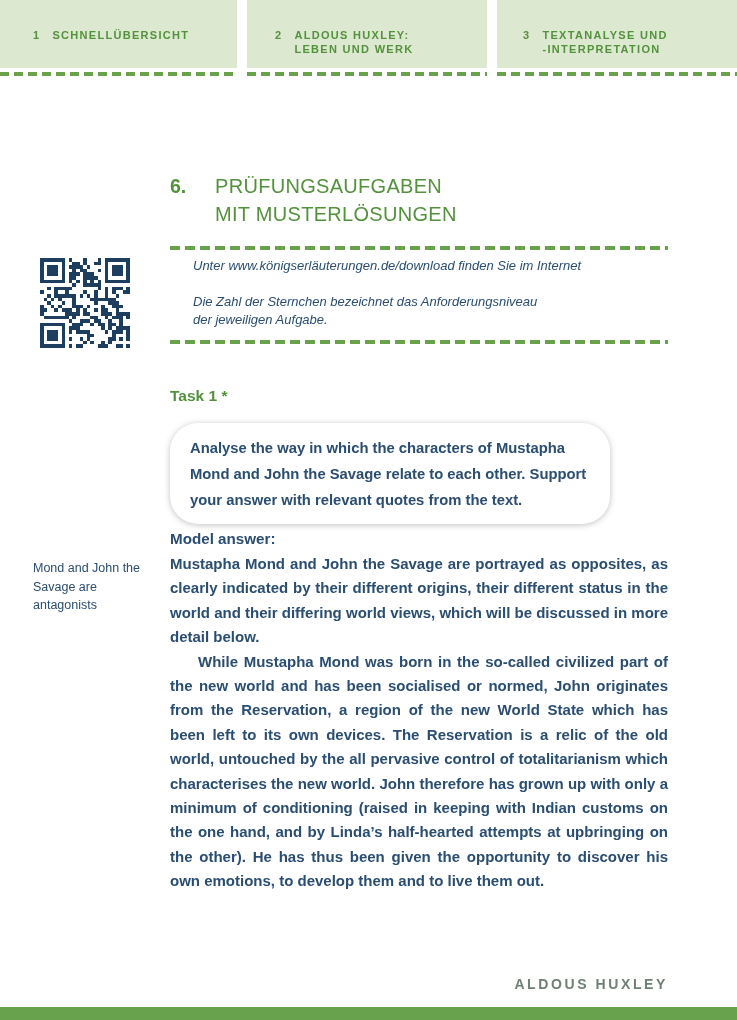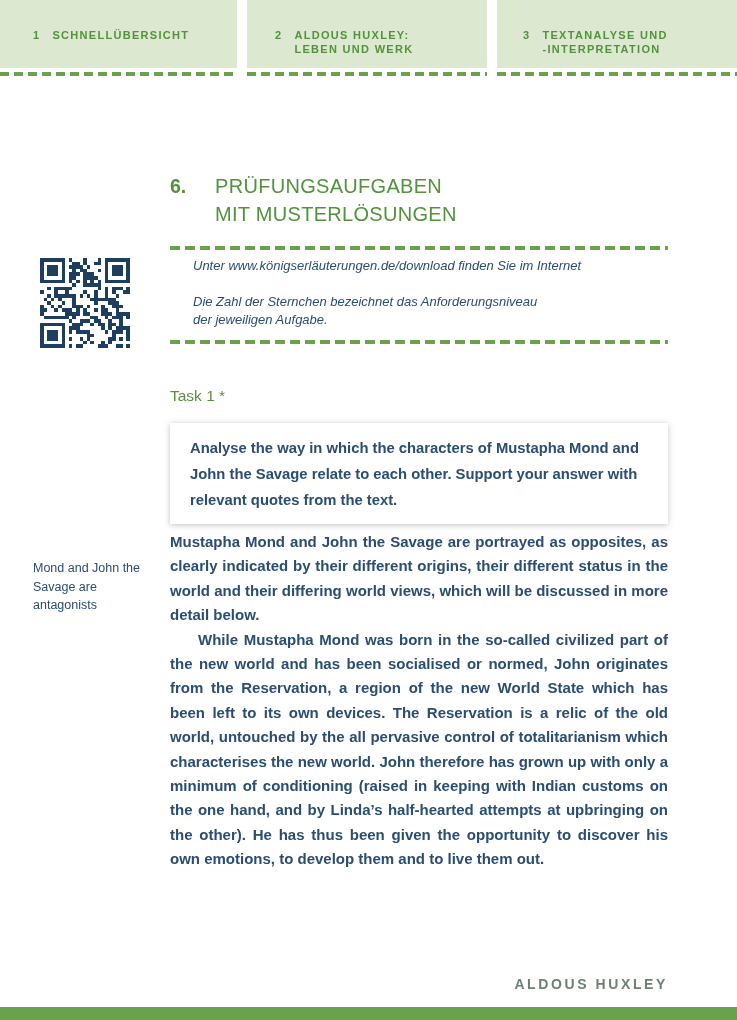--- a/index.html
+++ b/index.html
@@ -48,25 +48,26 @@
   .info { position:absolute; left:170px; top:246px; width:498px; }
   .dash-line {
     height:4px; width:100%;
     background:repeating-linear-gradient(90deg,var(--green-light,#6aa24c) 0 10px,transparent 10px 15px);
   }
   .info-body { padding:7px 0 11px 23px; }
   .info-line { display:block; font-size:13px; line-height:18px; color:var(--navy,#2a4d72);font-style:italic; }
   .info-p2 { margin-top:18px; }
 
   
-  .task-heading { position:absolute; left:170px; top:387px; font-size:15.5px; font-weight:normal; color:var(--green,#53923c); }
+  .task-heading { position:absolute; left:170px; top:387px; font-size:15.5px; font-weight:bold; color:var(--green,#53923c); }
   .task-box {
-    position:absolute; left:170px; top:423px; width:498px;
+    position:absolute; left:170px; top:423px; width:440px;
     background:#ffffff; box-shadow:0 1px 6px rgba(70,85,70,0.35);
     padding:12px 20px 11px 20px;
+    border-radius:28px;
   }
   .task-box p { font-size:14.8px; font-weight:bold; line-height:26px; color:var(--navy,#2a4d72); }
 
   
   .answer { position:absolute; left:170px; top:530px; width:498px; }
   .answer h3 { font-size:15.2px; font-weight:bold; color:var(--navy,#2a4d72); margin-bottom:5px; }
   .answer p { font-size:15px; line-height:24.4px; text-align:justify; color:var(--navy,#2a4d72);font-weight:bold; }
   .answer p.indent { text-indent:28px; }
 
   .margin-note {
@@ -449,20 +450,21 @@
     <div class="dash-line"></div>
   </div>
 
   <h2 class="task-heading">Task 1 *</h2>
 
   <div class="task-box">
     <p>Analyse the way in which the characters of Mustapha Mond and John the Savage relate to each other. Support your answer with relevant quotes from the text.</p>
   </div>
 
   <div class="answer">
+    <h3>Model answer:</h3>
     <p>Mustapha Mond and John the Savage are portrayed as opposites, as clearly indicated by their different origins, their different status in the world and their differing world views, which will be discussed in more detail below.</p>
     <p class="indent">While Mustapha Mond was born in the so-called civilized part of the new world and has been socialised or normed, John originates from the Reservation, a region of the new World State which has been left to its own devices. The Reservation is a relic of the old world, untouched by the all pervasive control of totalitarianism which characterises the new world. John therefore has grown up with only a minimum of conditioning (raised in keeping with Indian customs on the one hand, and by Linda’s half-hearted attempts at upbringing on the other). He has thus been given the opportunity to discover his own emotions, to develop them and to live them out.</p>
   </div>
 
   <aside class="margin-note">Mond and John the Savage are antagonists</aside>
 
   <div class="page-number">110</div>
   <div class="running-head">ALDOUS HUXLEY</div>
   <div class="bottom-bar"></div>
 

